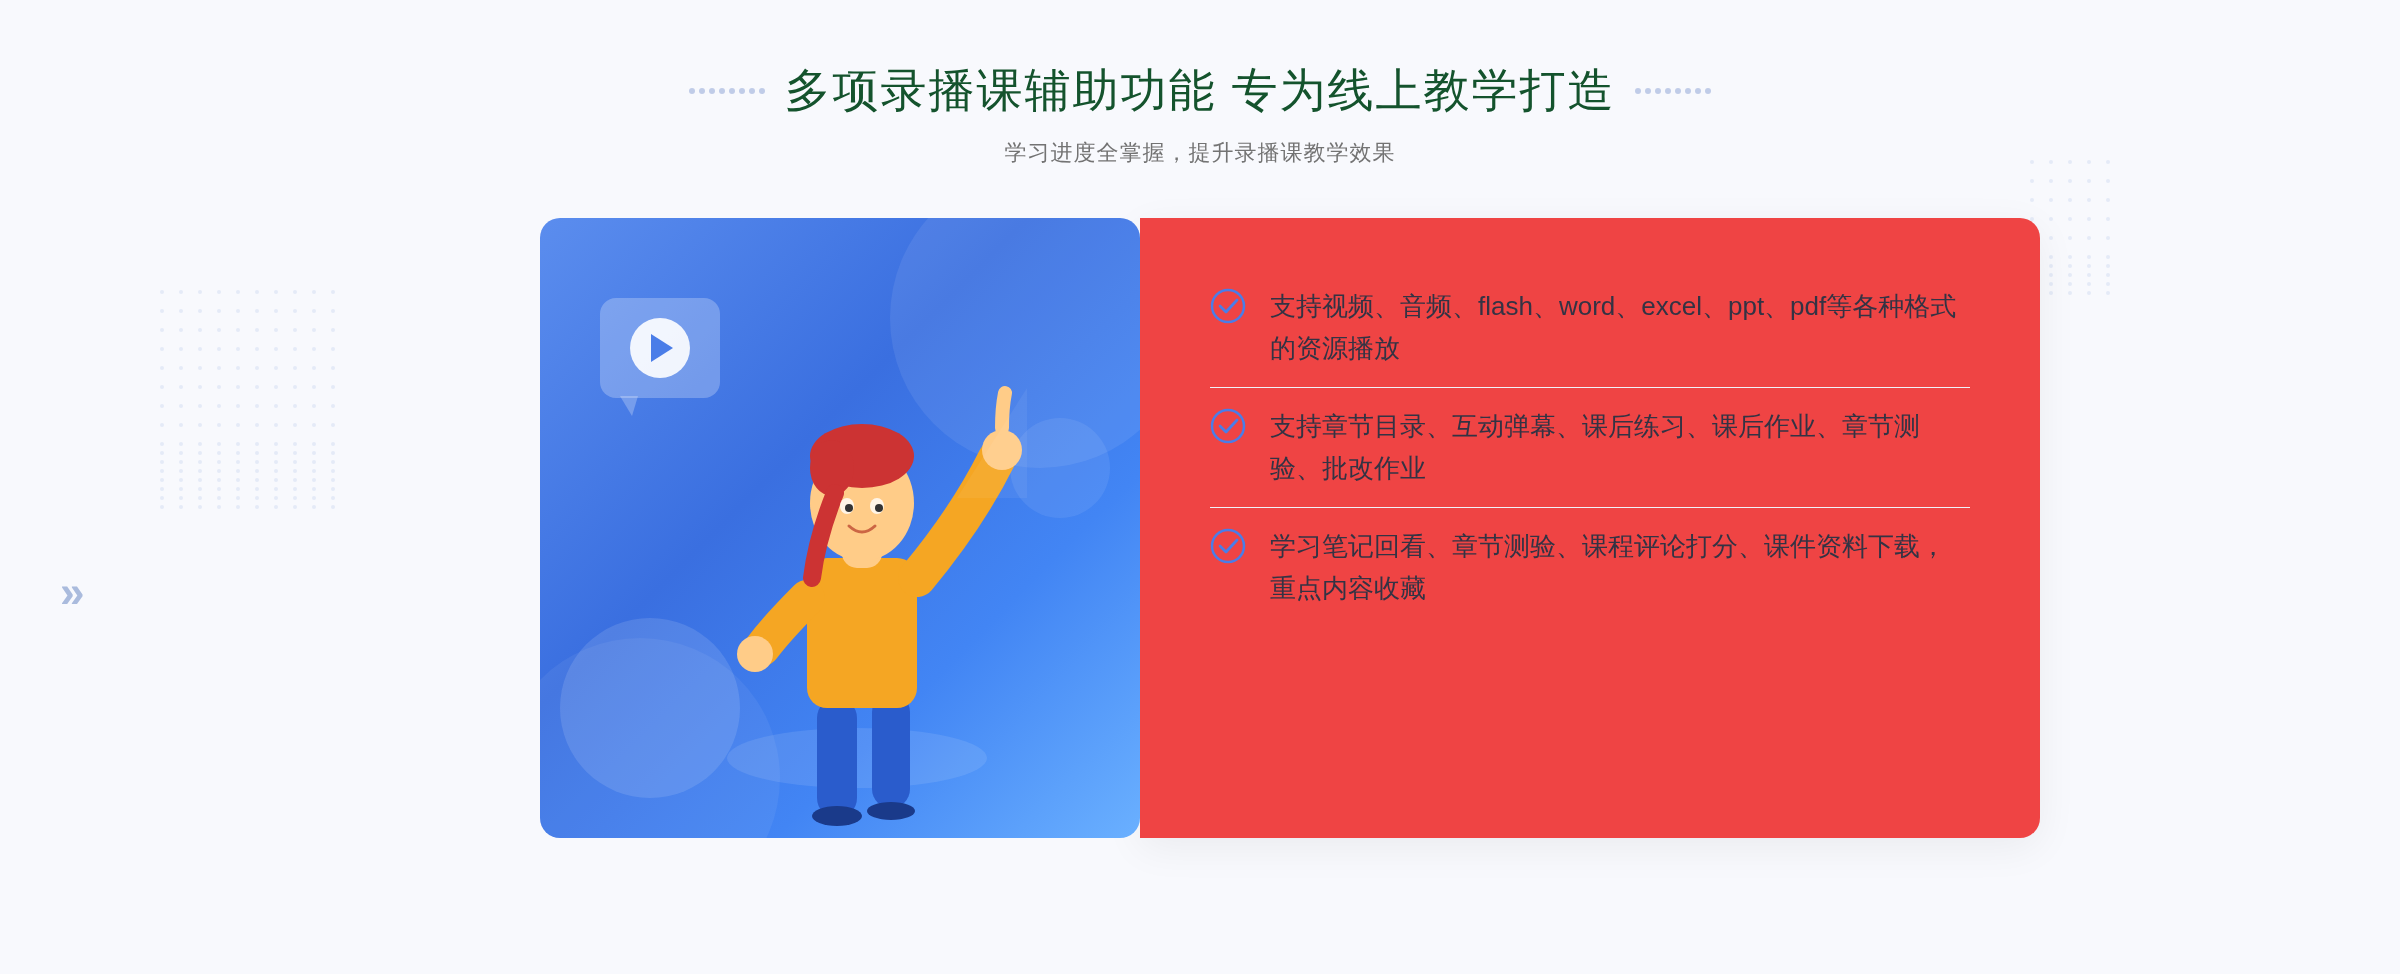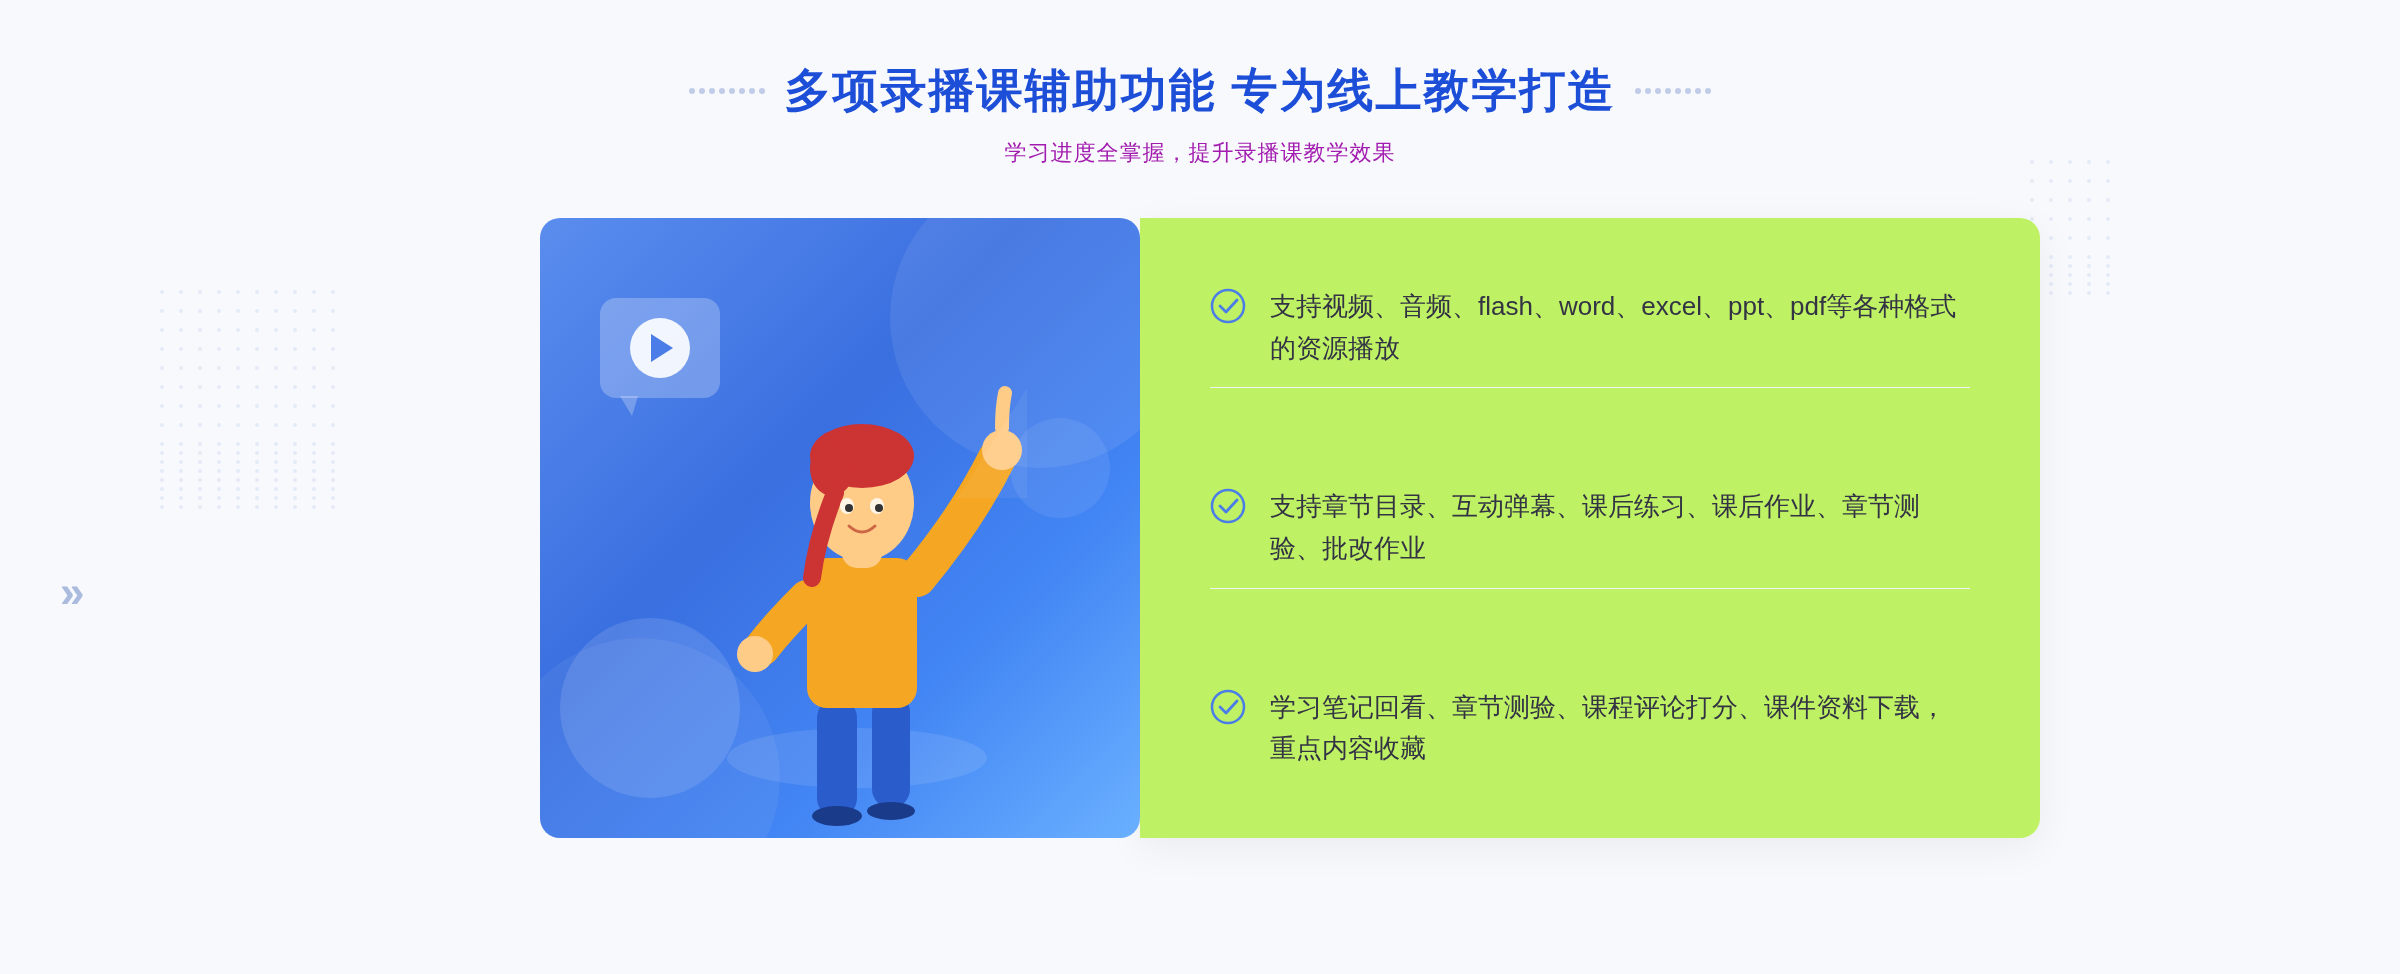--- a/index.html
+++ b/index.html
@@ -60,28 +60,28 @@
     .decorative-dots.left {
       flex-direction: row;
     }
 
     .decorative-dots.right {
       flex-direction: row;
     }
 
     .main-title {
       font-size: 46px;
-      font-weight: 700;
-      color: #1d4ed8;
+      font-weight: 400;
+      color: #14532d;
       letter-spacing: 2px;
     }
 
     .subtitle {
       font-size: 22px;
-      color: #a21caf;
+      color: #737373;
       letter-spacing: 1px;
     }
 
     
     .content-area {
       display: flex;
       align-items: center;
       justify-content: center;
       margin-top: 50px;
       position: relative;
@@ -182,28 +182,28 @@
       width: 100px;
       height: 100px;
       border-radius: 50%;
       background: rgba(255,255,255,0.08);
       top: 200px;
       right: 30px;
     }
 
     
     .content-panel {
-      background: #bef264;
+      background: #ef4444;
       border-radius: 0 20px 20px 0;
       width: 900px;
       height: 620px;
       padding: 50px 70px;
       display: flex;
       flex-direction: column;
-      justify-content: space-between;
+      justify-content: flex-start;
       box-shadow: 0 10px 40px rgba(0,0,0,0.06);
     }
 
     
     .feature-item {
       display: flex;
       align-items: flex-start;
       gap: 24px;
       padding: 18px 0;
       border-bottom: 1px solid #f0f2f8;

